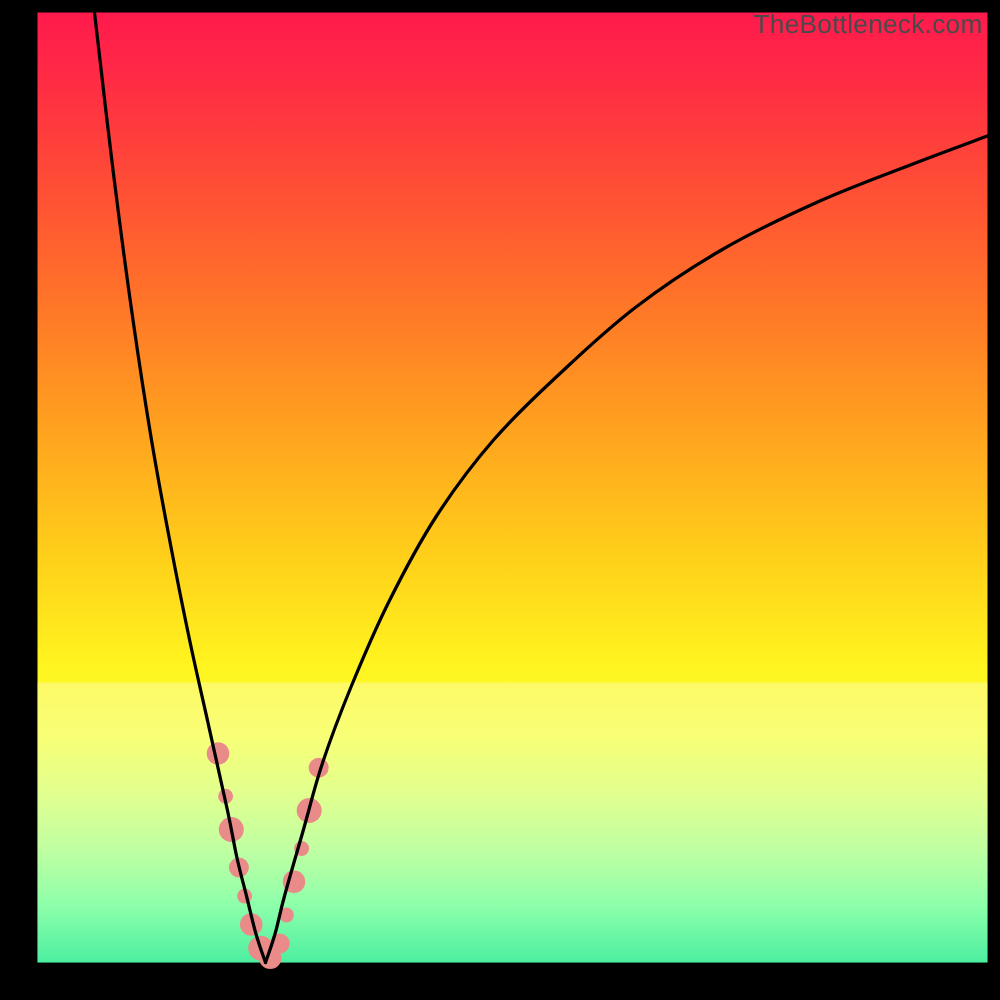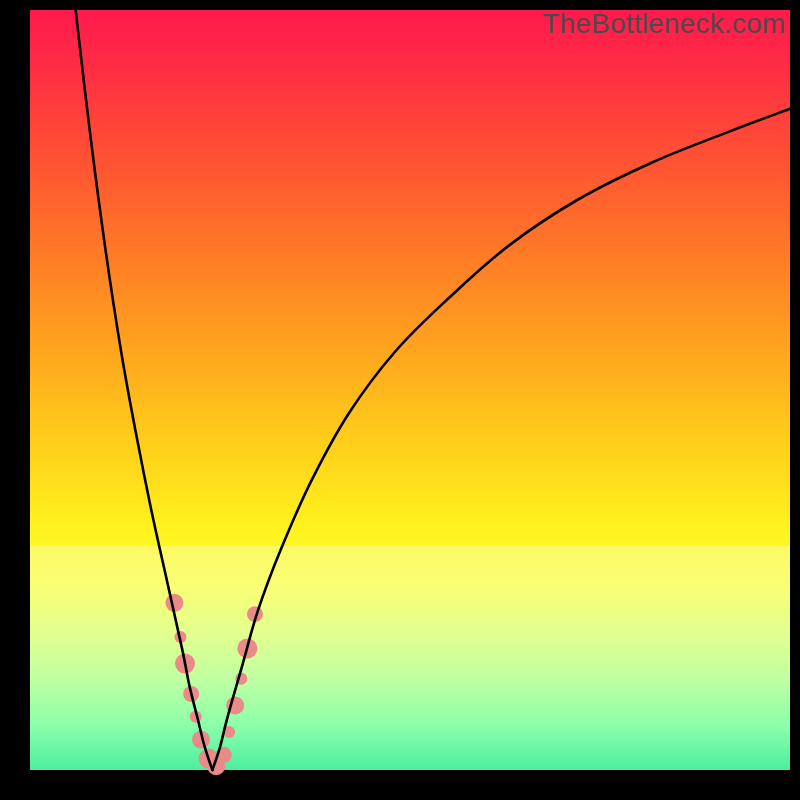--- a/index.html
+++ b/index.html
@@ -51,21 +51,21 @@
     top: 0;
     width: 760px;
     height: 760px;
     overflow: visible;
   }
   .watermark {
     position: absolute;
     top: 8px;
     right: 14px;
     color: #4a4a4a;
-    font-size: 28px;
+    font-size: 21px;
     font-weight: 500;
     letter-spacing: 0.2px;
     user-select: none;
     text-align: center;
   }
 </style>
 </head>
 <body>
 
 <div class="frame">

